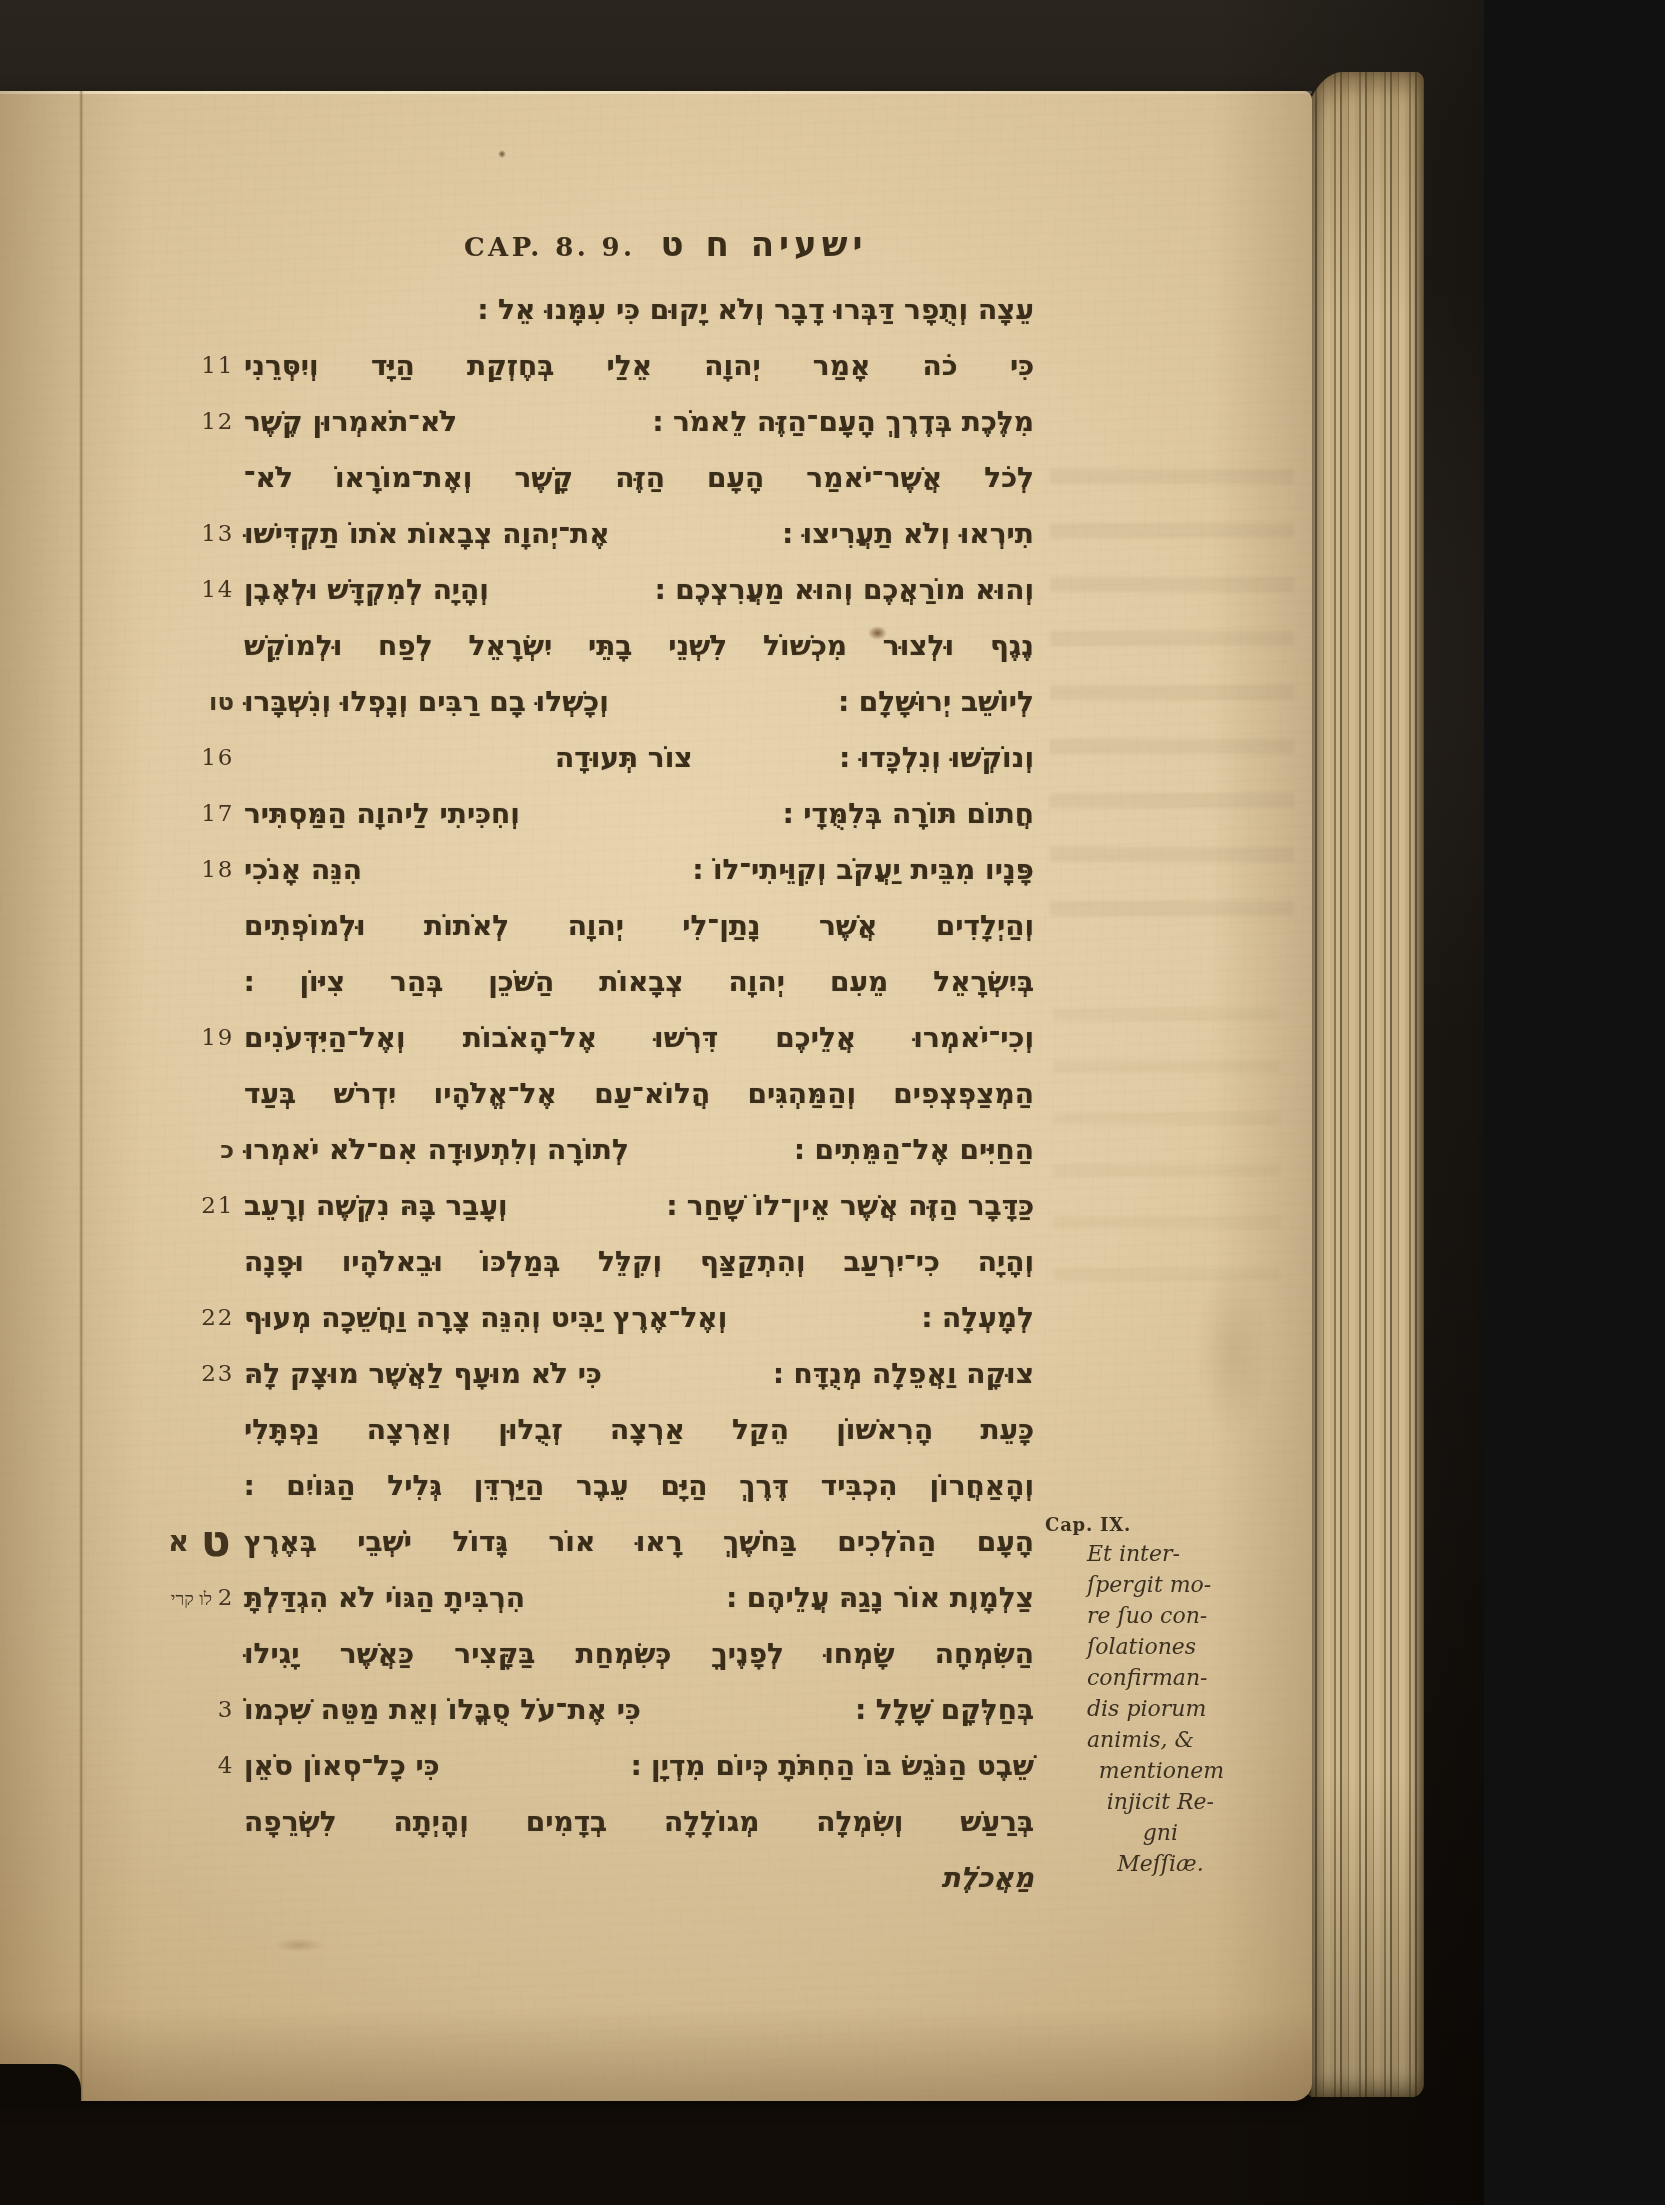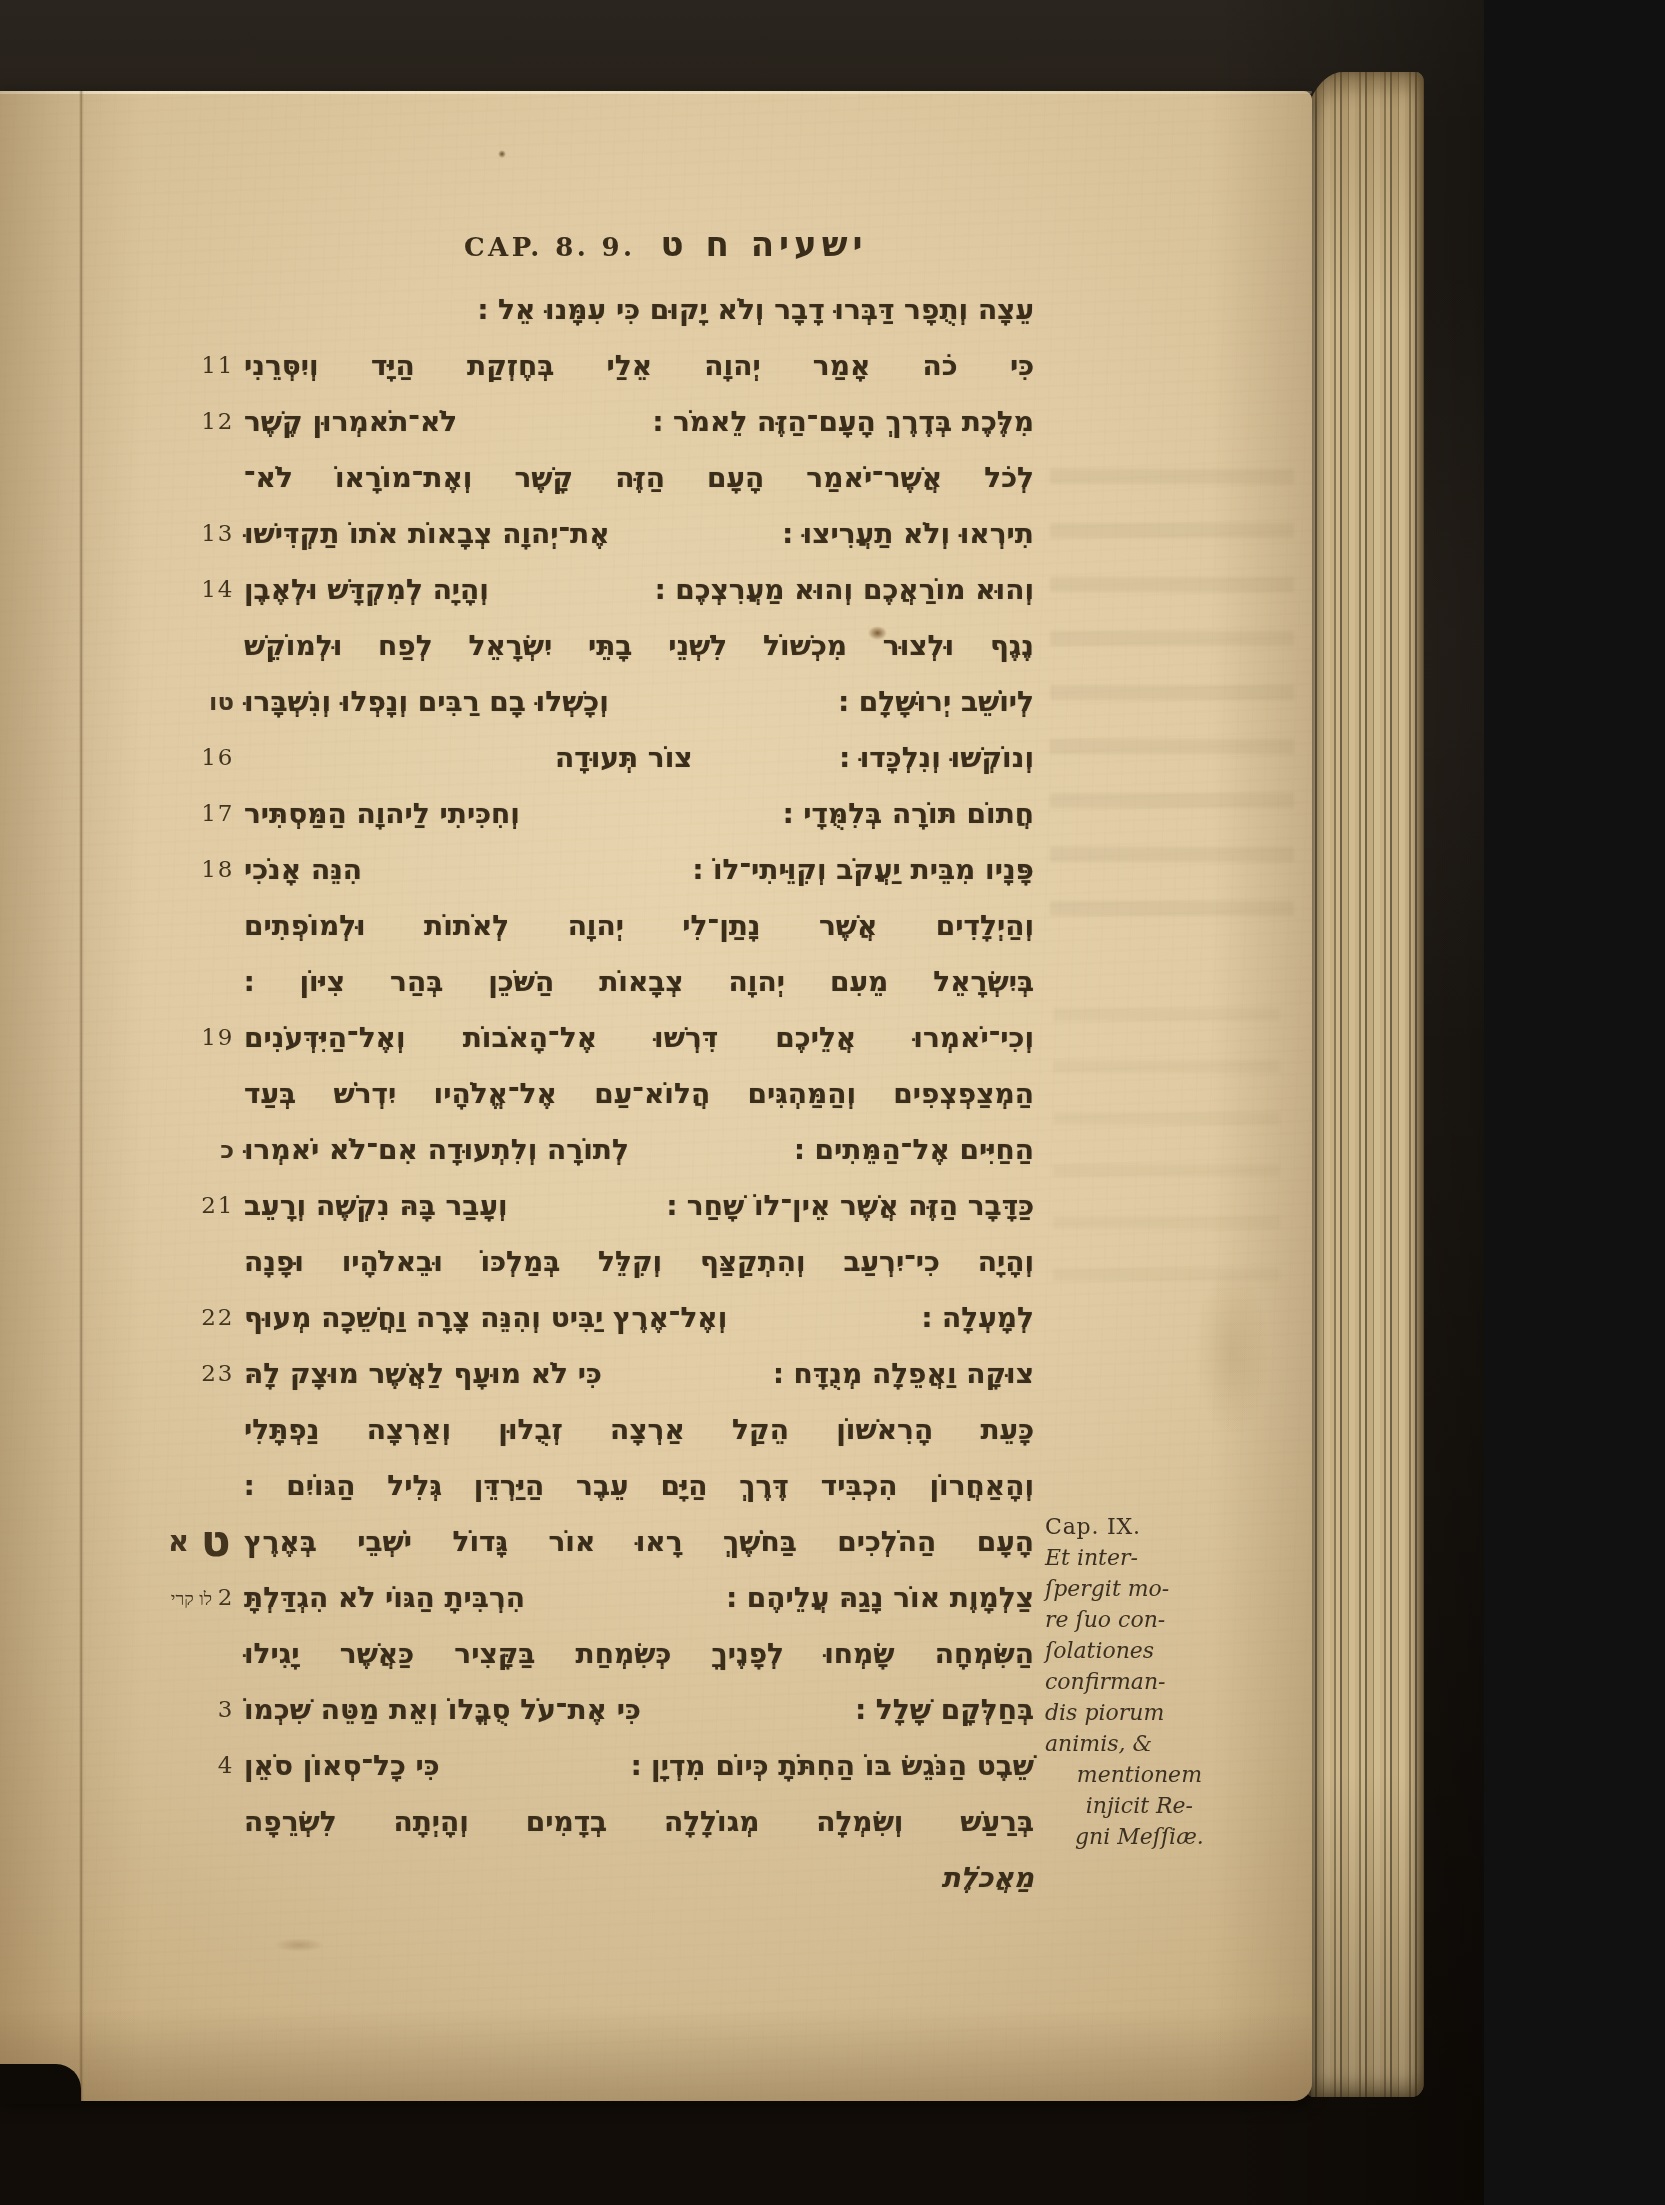--- a/index.html
+++ b/index.html
@@ -94,22 +94,22 @@
   .htext{width:791px; direction:rtl; unicode-bidi:isolate; font-size:28px; font-weight:bold; color:#3a2d1a;
     text-shadow:0 0 0.8px rgba(58,45,26,.45); white-space:nowrap;}
   .htext.justify{display:block; text-align:justify; text-align-last:justify; white-space:normal;}
   .htext.between{display:flex; justify-content:space-between;}
   .htext.right{display:block; text-align:right;}
   .htext.left{display:block; text-align:right;font-style:italic;}
   .htext.gap{display:flex; justify-content:flex-start; gap:147px;}
 
   
   .latin-note{position:absolute; left:1045px; top:1423px; width:177px; color:#3c3020;}
-  .latin-note .heading{font-family:"DejaVu Serif", serif; font-size:22px; letter-spacing:0.8px; display:block; margin-bottom:3.4px;}
-  .latin-note .nline{font-family:"DejaVu Serif", serif; font-style:italic; font-size:22px; line-height:31px; display:block;}
+  .latin-note .heading{font-family:"DejaVu Serif", serif; font-size:18px; letter-spacing:0.8px; display:block; margin-bottom:3.4px;font-weight:bold;}
+  .latin-note .nline{font-family:"DejaVu Serif", serif; font-style:italic; font-size:22px; line-height:31px; display:block;margin-left:42px;}
   .latin-note .nline.indent{padding-left:11.8px;text-align:center;}
 </style>
 </head>
 <body>
 
 <div class="photo">
   <div class="backdrop-shade"></div>
 
   <div class="fore-edge">
     <div class="tint"></div>

